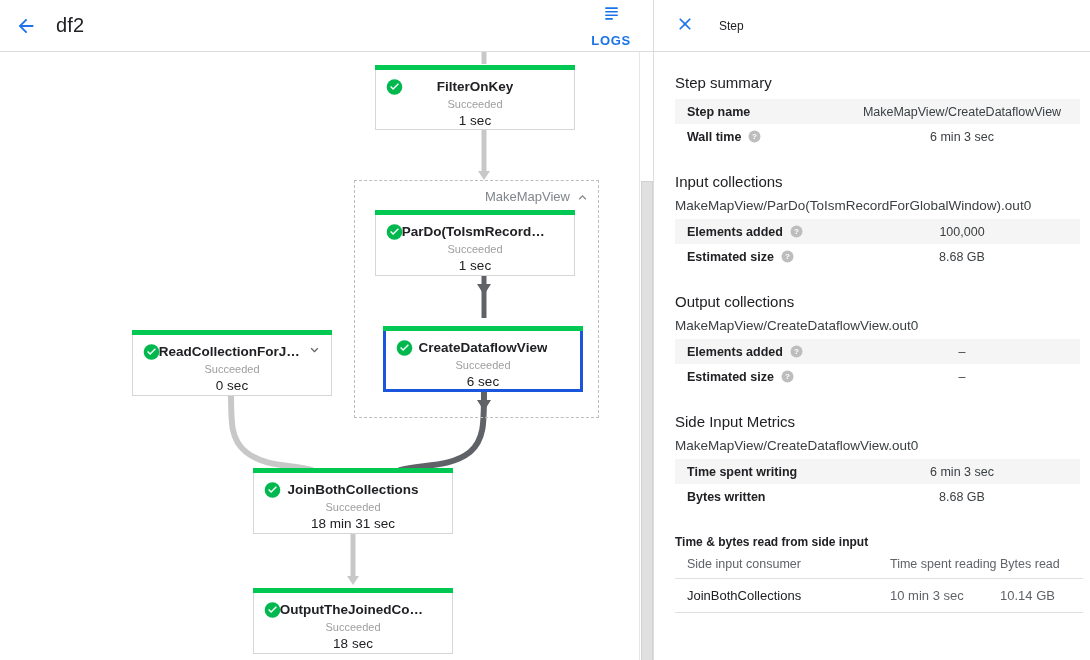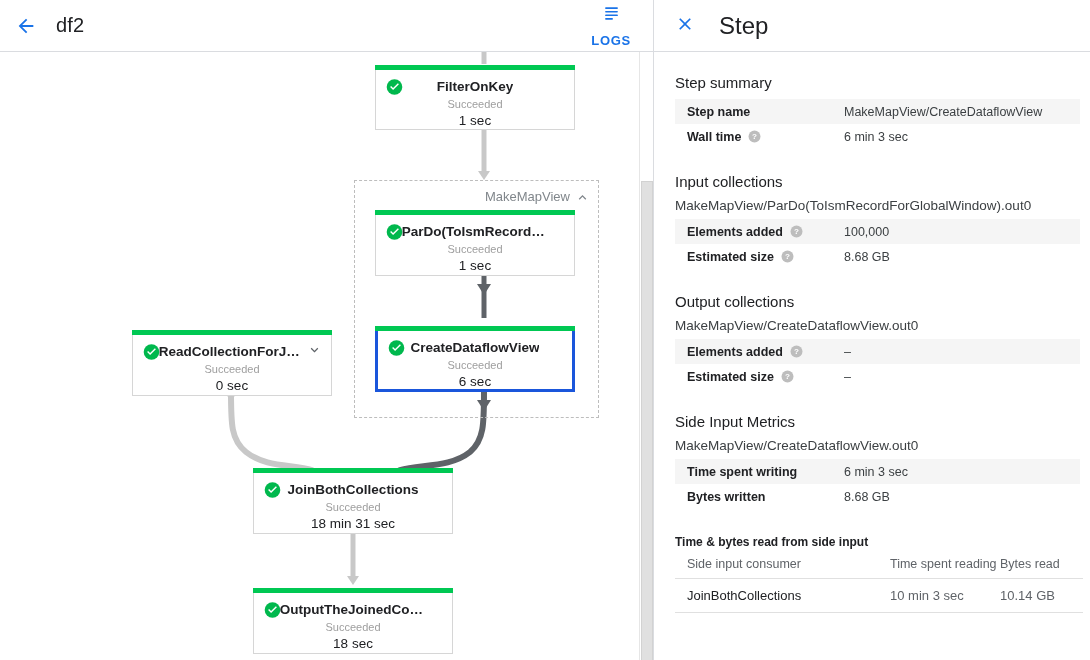--- a/index.html
+++ b/index.html
@@ -145,35 +145,35 @@
   .right-header {
     height: 52px; display: flex; align-items: center;
     border-bottom: 1px solid #dadce0;
   }
   .close-btn {
     width: 40px; height: 40px; margin-left: 12px;
     display: flex; align-items: center; justify-content: center;
     cursor: pointer; border-radius: 50%;
   }
   .panel-title {
-    font-size: 24px; color: #202124; margin-left: 14px; font-weight: 400;
+    font-size: 12px; color: #202124; margin-left: 14px; font-weight: 400;
   }
   .right-body { padding: 22px 8px 0 22px; }
 
   .section-title {
     font-size: 15px; color: #202124; font-weight: 400;
     margin: 0 0 8px 0;
   }
   .section-title.spaced { margin-top: 24px; }
   .coll-name {
     font-size: 13.5px; color: #3c4043; margin: 0 0 6px 0;
   }
 
   table.kv { width: 405px; border-collapse: collapse; }
-  table.kv td { padding: 0; height: 25px; vertical-align: middle; }
+  table.kv td { padding: 0; height: 25px; vertical-align: middle; text-align: center; }
   table.kv tr.striped { background: #f5f5f5; }
   .kv-key {
     font-size: 12.5px; font-weight: bold; color: #202124;
     padding-left: 12px !important; width: 167px; white-space: nowrap;
   }
   .kv-key-wrap { display: flex; align-items: center; gap: 7px; }
   .kv-val {
     font-size: 12.5px; color: #3c4043; padding-left: 2px !important;
   }
   .help-icon {
@@ -290,21 +290,21 @@
                 <path d="M10 16.2L5.8 12l1.4-1.4 2.8 2.8 6.8-6.8L18.2 8z" fill="#fff"></path>
               </svg>
             </span>
             <span class="node-title">ParDo(ToIsmRecordFor…</span>
           </div>
           <div class="node-status">Succeeded</div>
           <div class="node-time">1 sec</div>
         </div>
       </div>
 
-      <div class="node selected" style="left:375px; top:274px; width:200px; height:66px;">
+      <div class="node selected" style="left:383px; top:274px; width:200px; height:66px;">
         <div class="topbar"></div>
         <div class="node-inner">
           <div class="node-title-row">
             <span class="check-icon">
               <svg width="17" height="17" viewBox="0 0 24 24" fill="#00b84d">
                 <circle cx="12" cy="12" r="11"></circle>
                 <path d="M10 16.2L5.8 12l1.4-1.4 2.8 2.8 6.8-6.8L18.2 8z" fill="#fff"></path>
               </svg>
             </span>
             <span class="node-title">CreateDataflowView</span>

